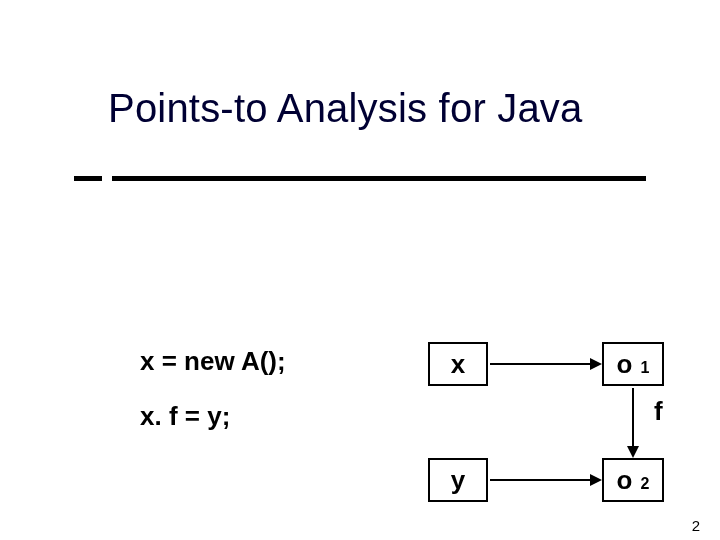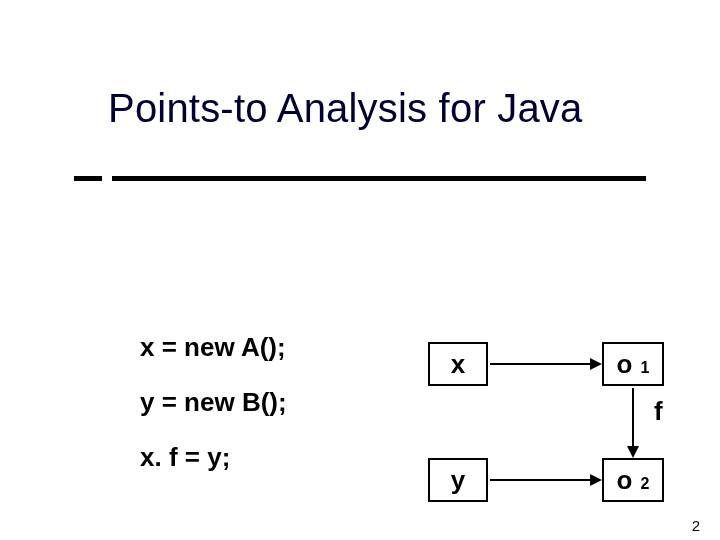--- a/index.html
+++ b/index.html
@@ -7,21 +7,21 @@
   .slide { position: relative; width: 720px; height: 540px; padding: 70px 40px 0 40px; }
   .rule { position: absolute; background: #000; }
   .rule-long { left: 96px; top: 160px; width: 534px; height: 5px; }
   .rule-short { left: 58px; top: 160px; width: 28px; height: 5px; }
   .title { font-size: 40px; color: #000033; font-weight: 400; margin-left: 56px; margin-bottom: 34px; letter-spacing: 0.2px; }
   .bullets { margin-left: 72px; margin-top: 26px; }
   .bullet-row { display: flex; align-items: flex-start; margin-bottom: 4px; max-width: 560px; }
   .sq { width: 11px; height: 11px; background: #333399; flex: 0 0 11px; margin-top: 12px; margin-right: 18px; }
   .bullet-text { font-size: 26px; color: #000; line-height: 1.3; }
   .bold-inline { font-weight: 700; }
-  .code-col { position: absolute; left: 120px; top: 312px; }
+  .code-col { position: absolute; left: 120px; top: 326px; }
   .code-line { font-size: 26px; font-weight: 700; color: #000; margin-bottom: 24px; }
   .diagram { position: absolute; left: 398px; top: 322px; width: 280px; height: 170px; }
   .node { position: absolute; border: 2px solid #000; font-size: 26px; font-weight: 700; text-align: center; display: flex; align-items: center; justify-content: center; }
   .node sub { font-size: 16px; font-weight: 700; vertical-align: baseline; position: relative; top: 4px; }
   .nx { left: 10px; top: 0; width: 60px; height: 44px; }
   .no1 { left: 184px; top: 0; width: 62px; height: 44px; }
   .ny { left: 10px; top: 116px; width: 60px; height: 44px; }
   .no2 { left: 184px; top: 116px; width: 62px; height: 44px; }
   .arrow { position: absolute; background: #000; }
   .arr-h { height: 2px; }
@@ -38,21 +38,20 @@
 <div class="slide">
 
   <h1 class="title">Points-to Analysis for Java</h1>
 
   <div class="rule rule-long"></div>
   <div class="rule rule-short"></div>
 
 
   <div class="code-col">
     <div class="code-line">x = new A();</div>
-    <div class="code-line">y = new B();</div>
     <div class="code-line">x. f = y;</div>
   </div>
 
   <div class="diagram">
     <div class="node nx">x</div>
     <div class="node no1">
         <span>o</span>
         <sub>1</sub>
       </div>
     <div class="node ny">y</div>

